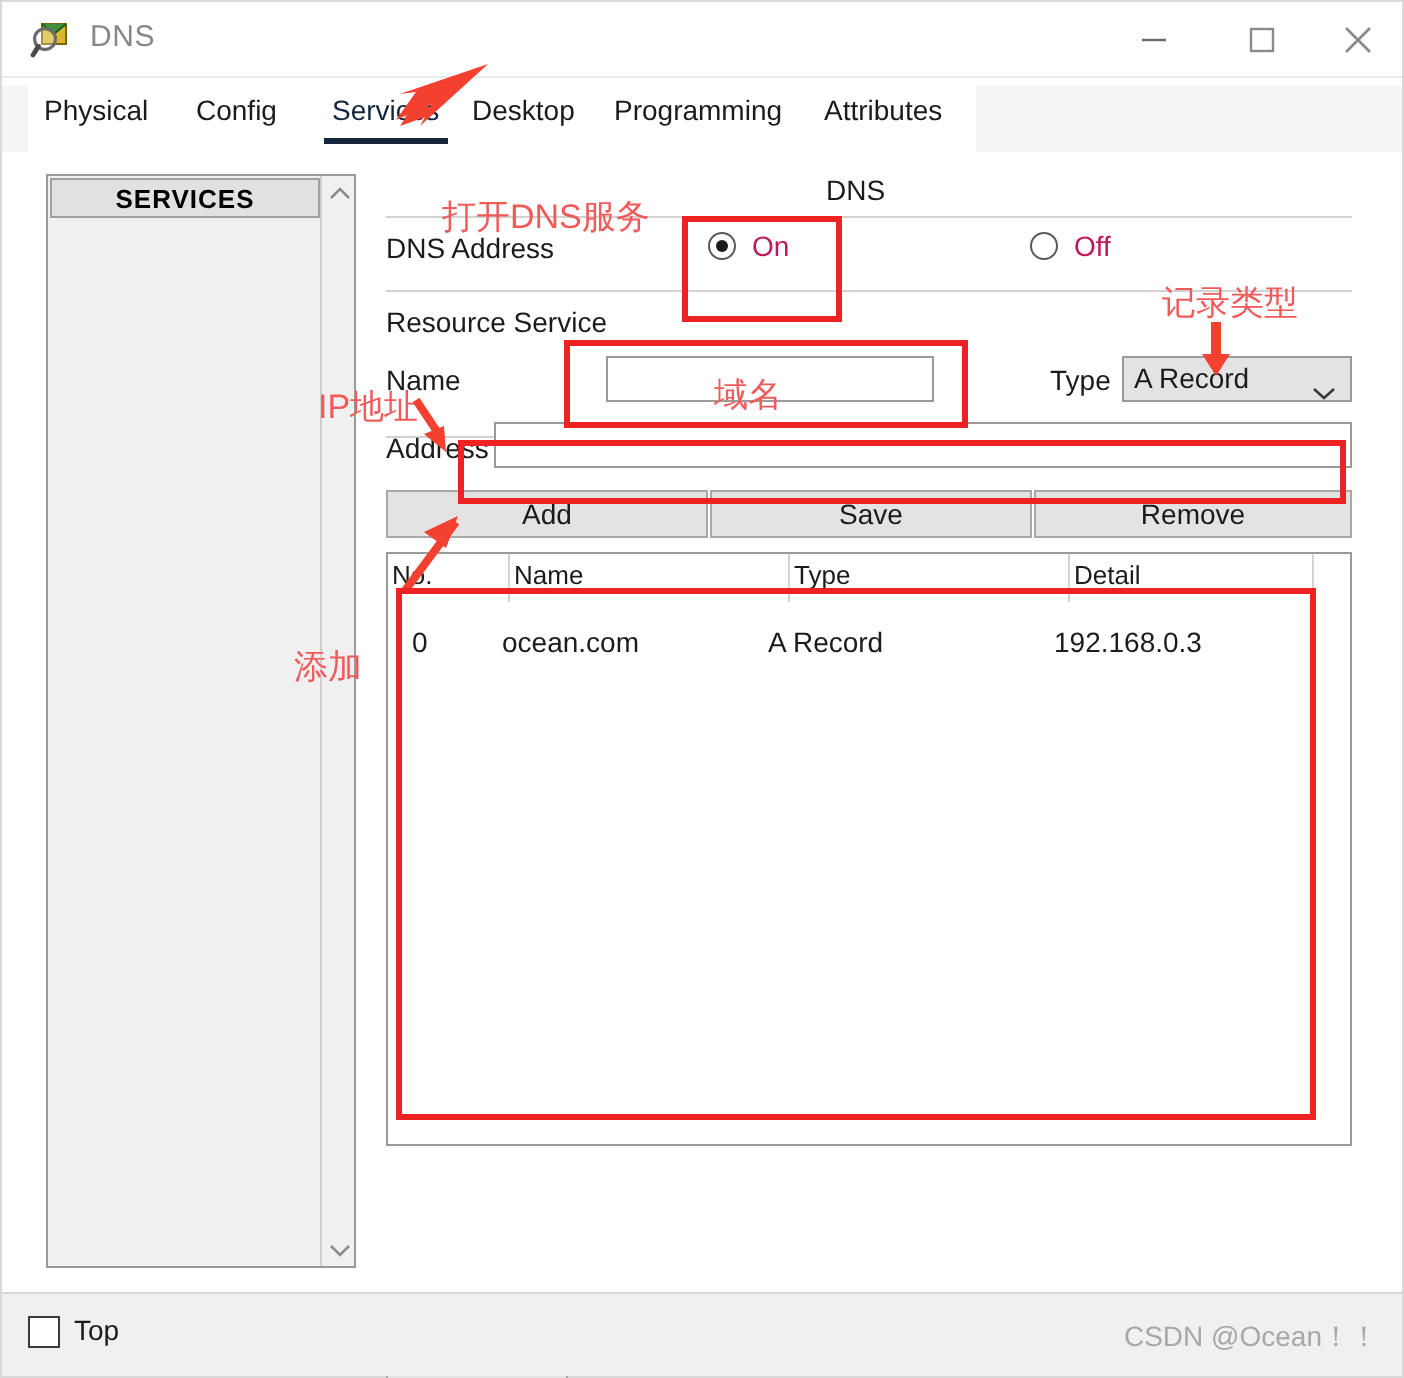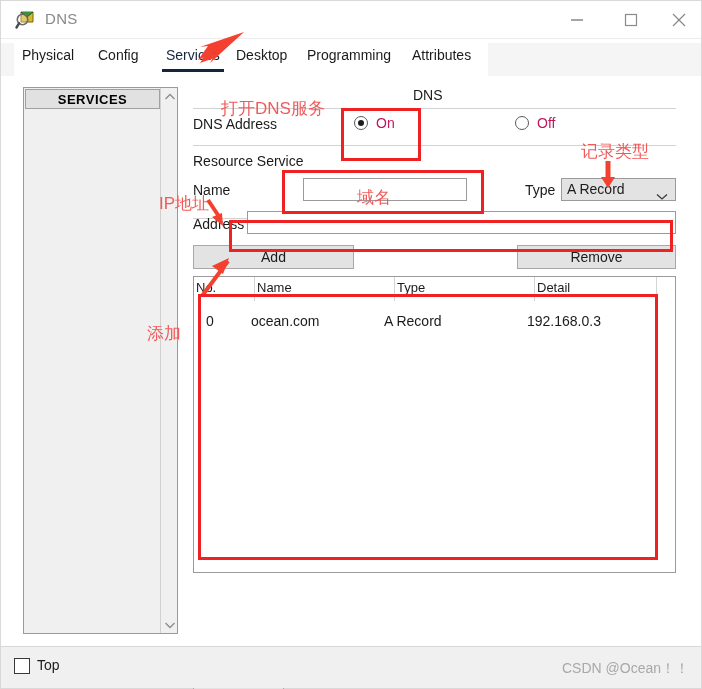--- a/index.html
+++ b/index.html
@@ -446,20 +446,21 @@
           </svg>
         </span>
       </div>
 
       <div class="hrule" id="rule-bot"></div>
 
       <div class="lbl" id="lbl-address">Address</div>
       <input class="txtfield" id="fld-address" type="text" value="" style="">
 
       <div class="btn" id="btn-add">Add</div>
+      <div class="btn" id="btn-save">Save</div>
       <div class="btn" id="btn-remove">Remove</div>
 
       <div id="table">
         <div id="thead">
           <div class="th" style="left:2px;  width:56px;">No.</div>
           <div class="th" style="left:63px; width:135px;">Name</div>
           <div class="th" style="left:203px;width:135px;">Type</div>
           <div class="th" style="left:343px;width:120px;">Detail</div>
           <div class="colsep" style="left:60px;"></div>
           <div class="colsep" style="left:200px;"></div>

